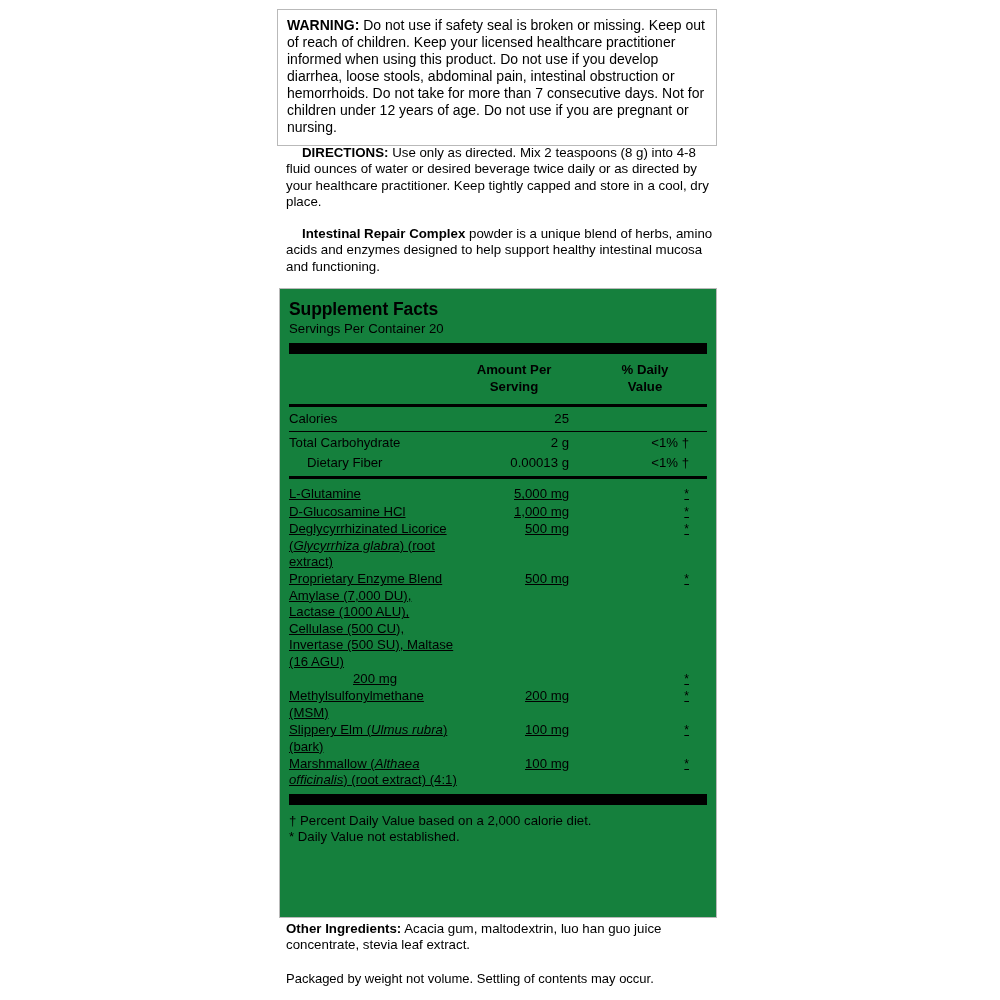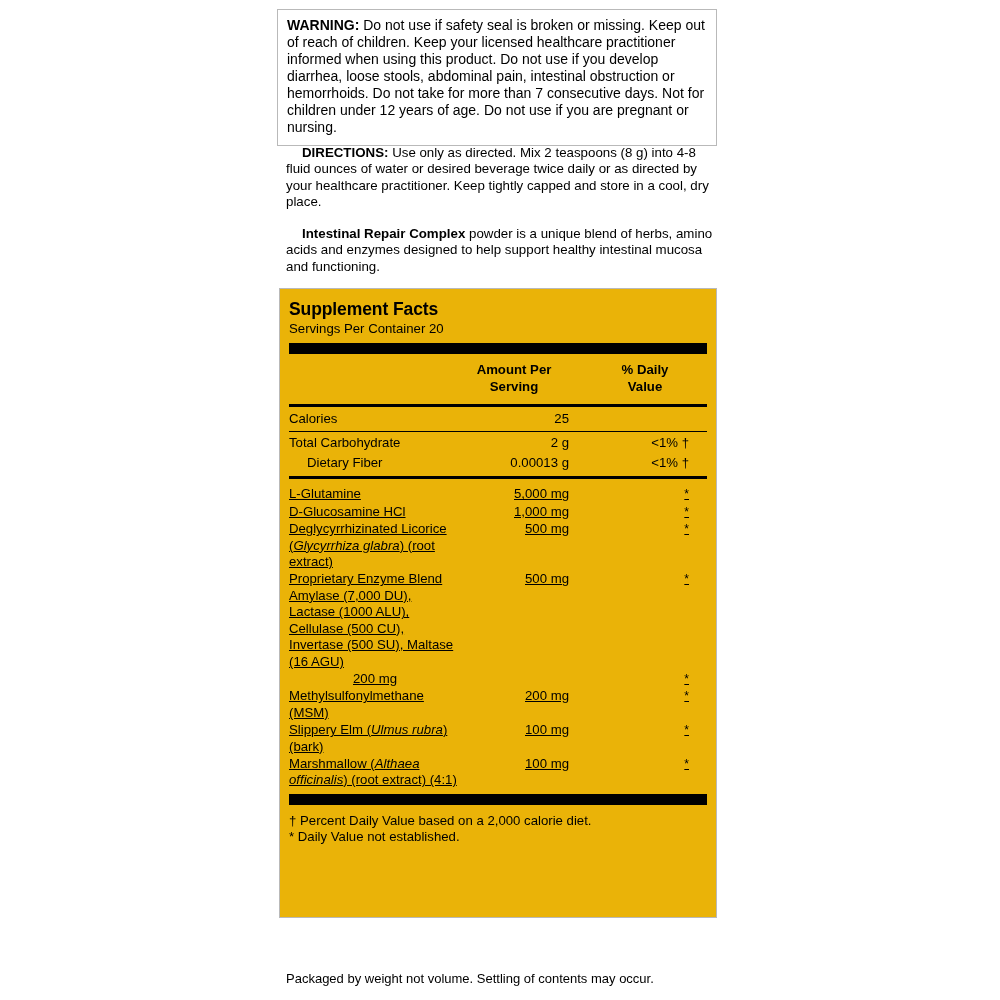--- a/index.html
+++ b/index.html
@@ -54,21 +54,21 @@
   .directions b, .blurb b { font-weight: bold; margin-left: 16px; }
 
   
   .sf-panel {
     position: absolute;
     left: 279px;
     top: 288px;
     width: 438px;
     height: 630px;
     border: 1px solid #b9b9b9;
-    background: #eab308;
+    background: #15803d;
     padding: 10px 9px 10px 9px;
   }
   .sf-title {
     font-size: 17.5px;
     font-weight: bold;
     line-height: 21px;
     margin: 0 0 1px 0;
     letter-spacing: -0.1px;
   }
   .sf-serving {
@@ -249,16 +249,17 @@
 
     <div class="bar-thick" style="margin-top:4px;"></div>
 
     <div class="sf-footnotes">
       <div>† Percent Daily Value based on a 2,000 calorie diet.</div>
       <div>* Daily Value not established.</div>
     </div>
 
   </div>
 
+  <div class="other-ing"><b>Other Ingredients:</b><span> Acacia gum, maltodextrin, luo han guo juice concentrate, stevia leaf extract.</span></div>
 
   <div class="packaged">Packaged by weight not volume. Settling of contents may occur.</div>
 
 </div>
 
 </body></html>

